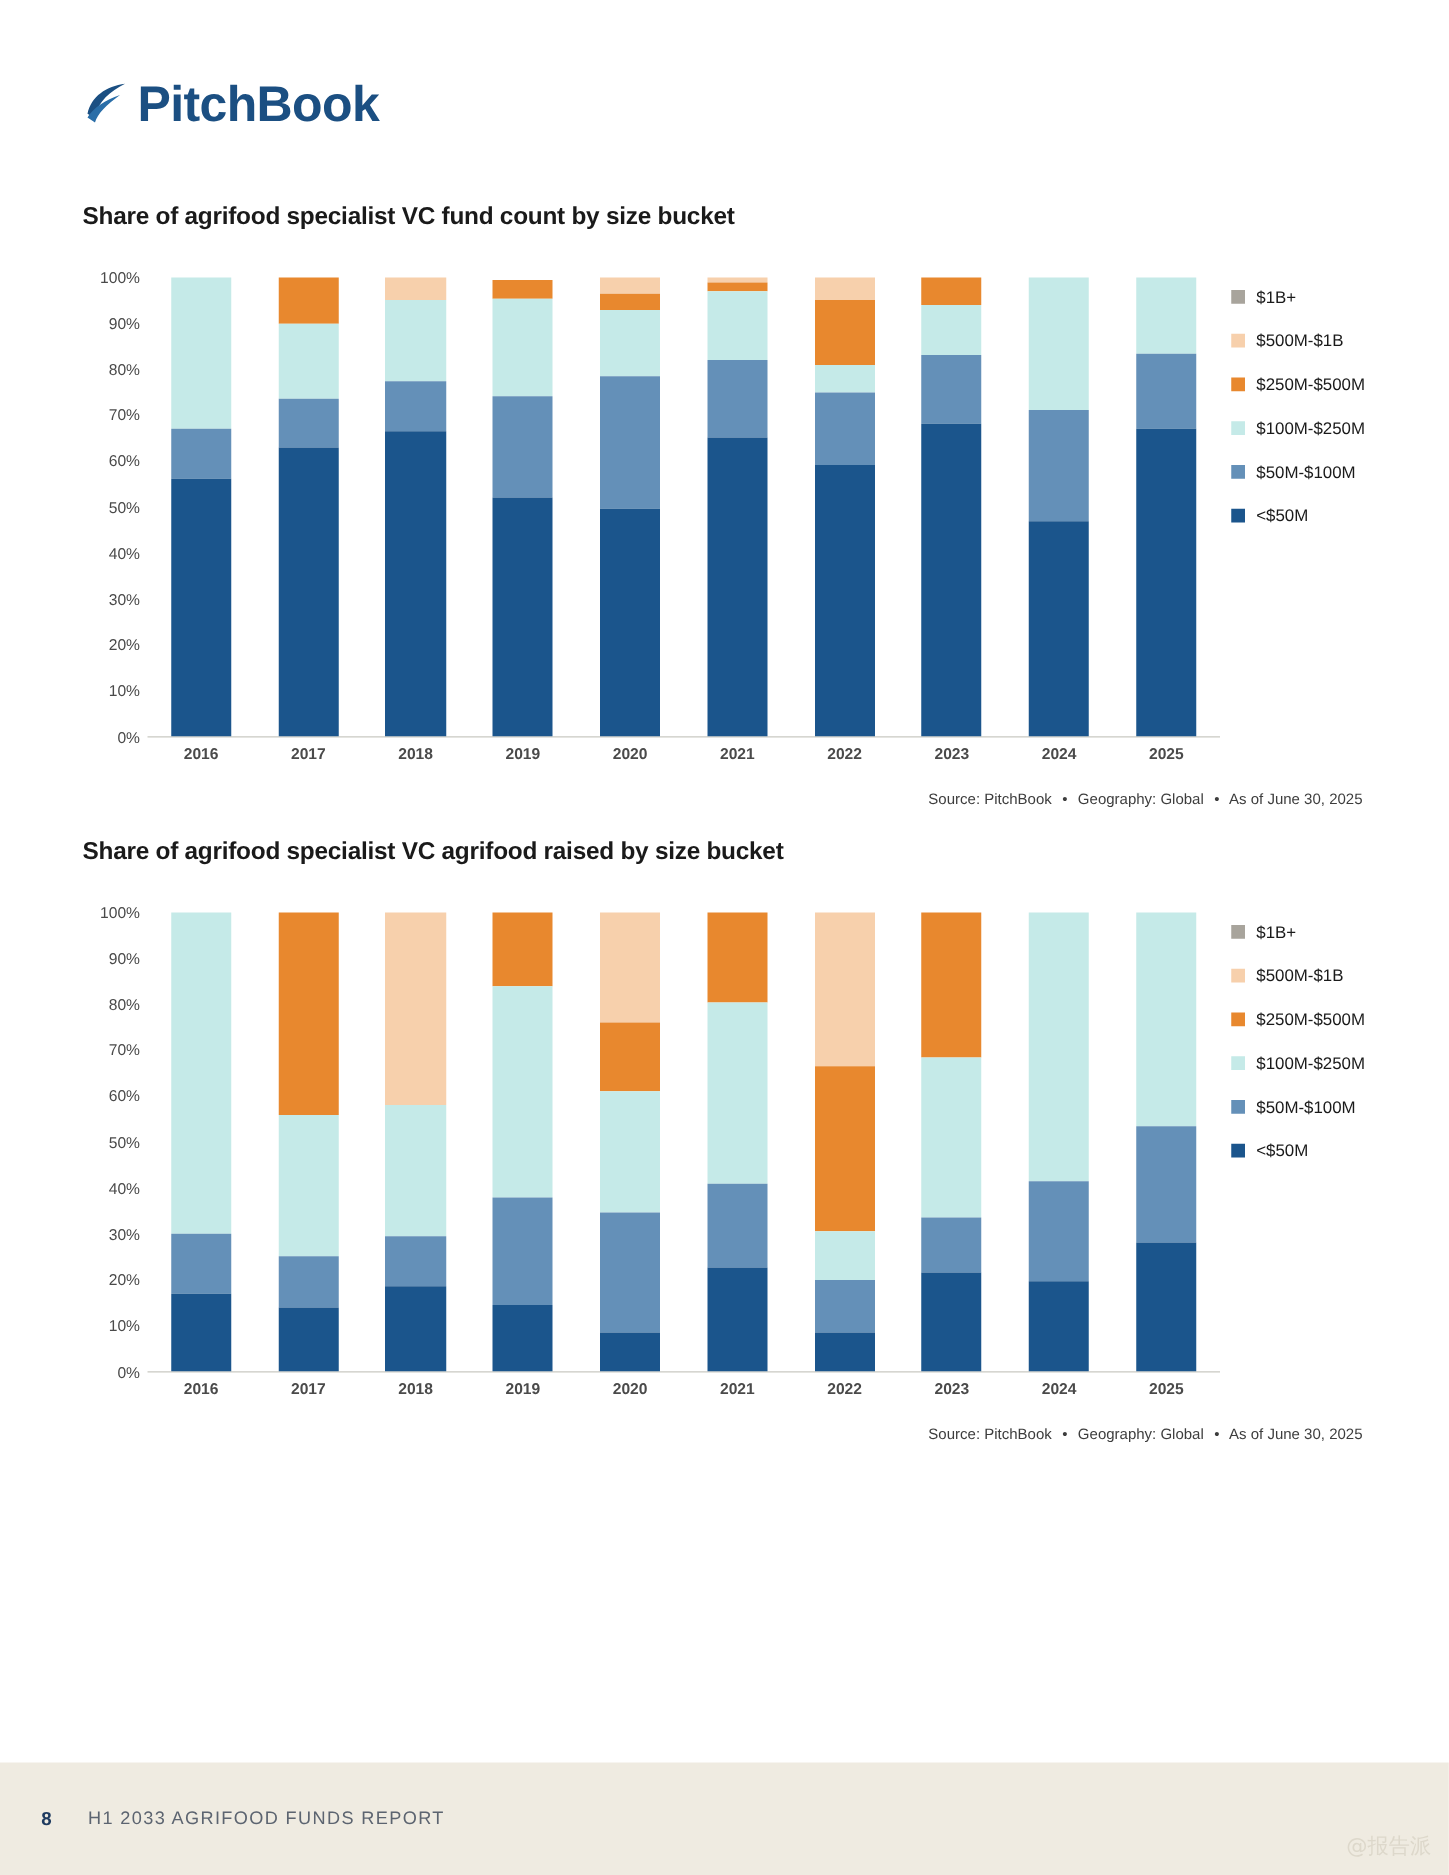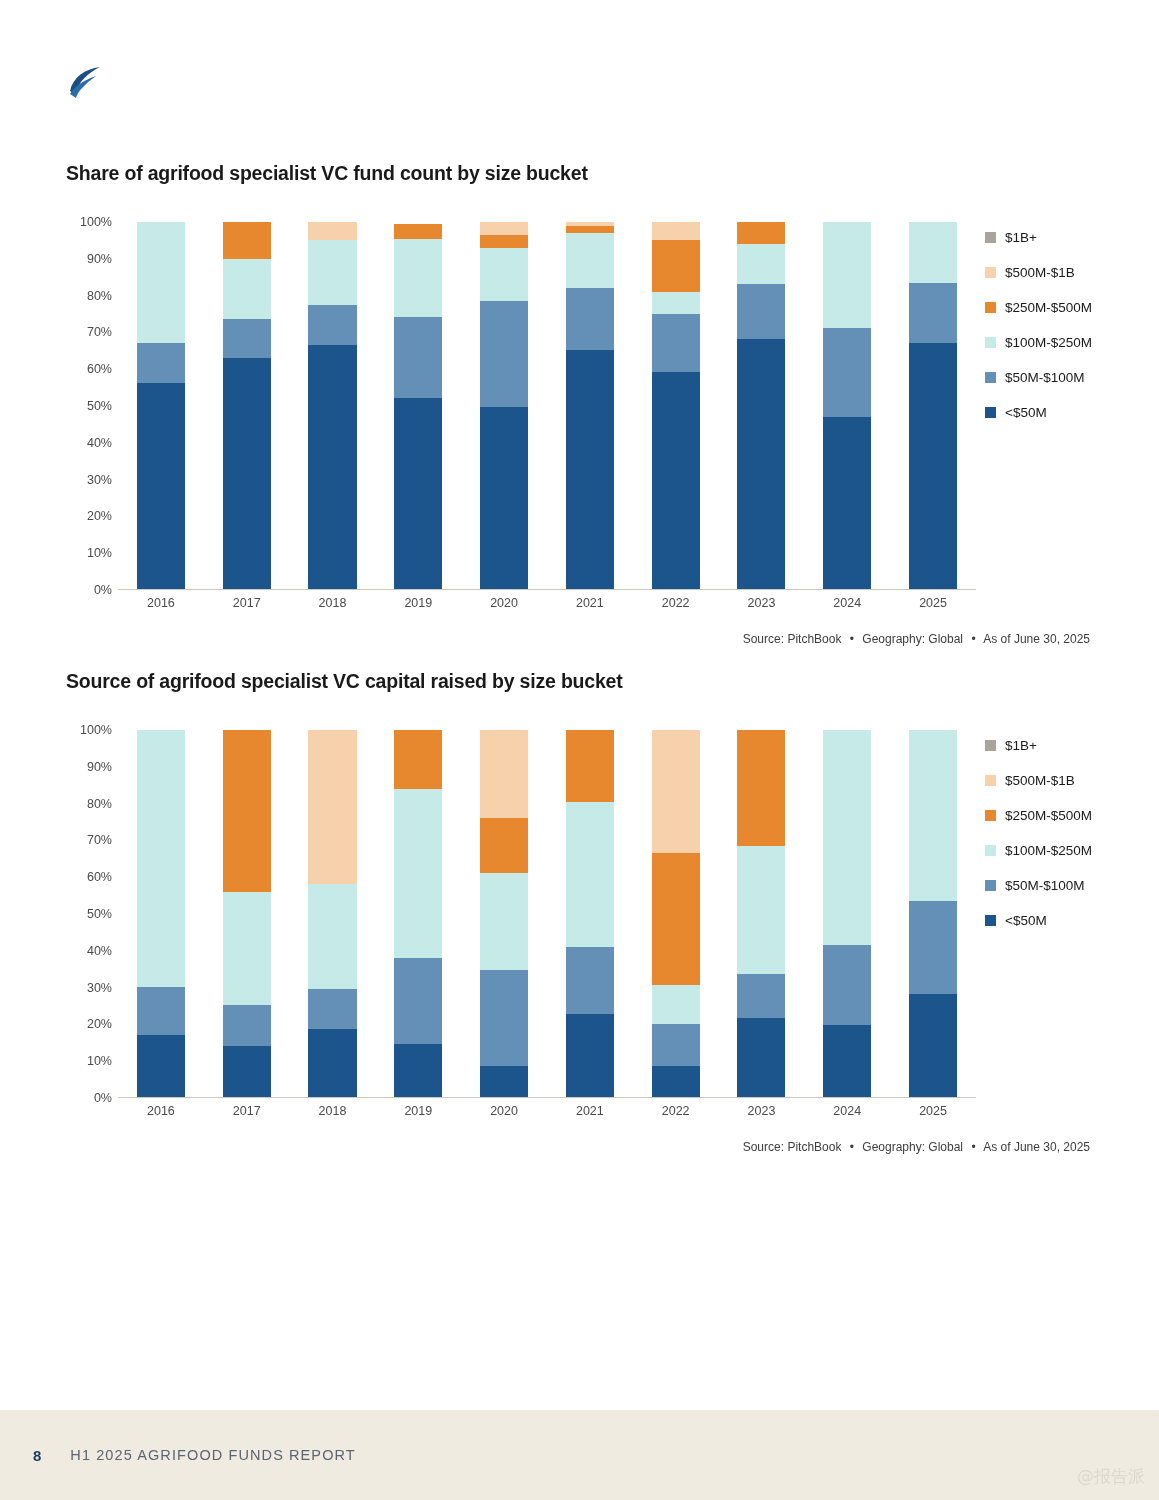--- a/index.html
+++ b/index.html
@@ -105,20 +105,21 @@
     left: 52px;
     right: 0;
     top: 374px;
     display: flex;
   }
   .x-label {
     flex: 1 1 0;
     text-align: center;
     font-size: 12.5px;
     color: #4a4a4a;
+    font-weight: bold;
   }
 
   
   .legend {
     position: absolute;
     left: 985px;
     top: 58px;
     width: 170px;
   }
   .legend-item {
@@ -182,20 +183,21 @@
   }
 </style>
 </head>
 <body>
 
 <div class="logo-wrap">
   <svg class="logo-mark" viewBox="0 0 40 40">
     <path d="M4 27 C7 13, 19 5, 34 3 C22 9, 13 17, 9 30 Z" fill="#1b4f82"></path>
     <path d="M4 30 C9 22, 18 16, 30 12 C19 20, 12 27, 10 34 Z" fill="#2a6ea8"></path>
   </svg>
+  <span class="logo-text">PitchBook</span>
 </div>
 
 <div class="chart-block" id="chart-block-1">
   <div class="chart-title">Share of agrifood specialist VC fund count by size bucket</div>
 
   <div class="plot-area">
     <div class="y-labels">
         <div class="y-label" style="top: 0%;">100%</div>
         <div class="y-label" style="top: 10%;">90%</div>
         <div class="y-label" style="top: 20%;">80%</div>
@@ -334,21 +336,21 @@
   <div class="source">
     <span>Source: PitchBook</span>
     <span class="dot">•</span>
     <span>Geography: Global</span>
     <span class="dot">•</span>
     <span>As of June 30, 2025</span>
   </div>
 </div>
 
 <div class="chart-block" id="chart-block-2">
-  <div class="chart-title">Source of agrifood specialist VC capital raised by size bucket</div>
+  <div class="chart-title">Share of agrifood specialist VC agrifood raised by size bucket</div>
 
   <div class="plot-area">
     <div class="y-labels">
         <div class="y-label" style="top: 0%;">100%</div>
         <div class="y-label" style="top: 10%;">90%</div>
         <div class="y-label" style="top: 20%;">80%</div>
         <div class="y-label" style="top: 30%;">70%</div>
         <div class="y-label" style="top: 40%;">60%</div>
         <div class="y-label" style="top: 50%;">50%</div>
         <div class="y-label" style="top: 60%;">40%</div>
@@ -483,15 +485,15 @@
     <span>Source: PitchBook</span>
     <span class="dot">•</span>
     <span>Geography: Global</span>
     <span class="dot">•</span>
     <span>As of June 30, 2025</span>
   </div>
 </div>
 
 <div class="footer">
   <span class="footer-page">8</span>
-  <span class="footer-title">H1 2025 AGRIFOOD FUNDS REPORT</span>
+  <span class="footer-title">H1 2033 AGRIFOOD FUNDS REPORT</span>
 </div>
 <div class="watermark">@报告派</div>
 
 </body></html>

